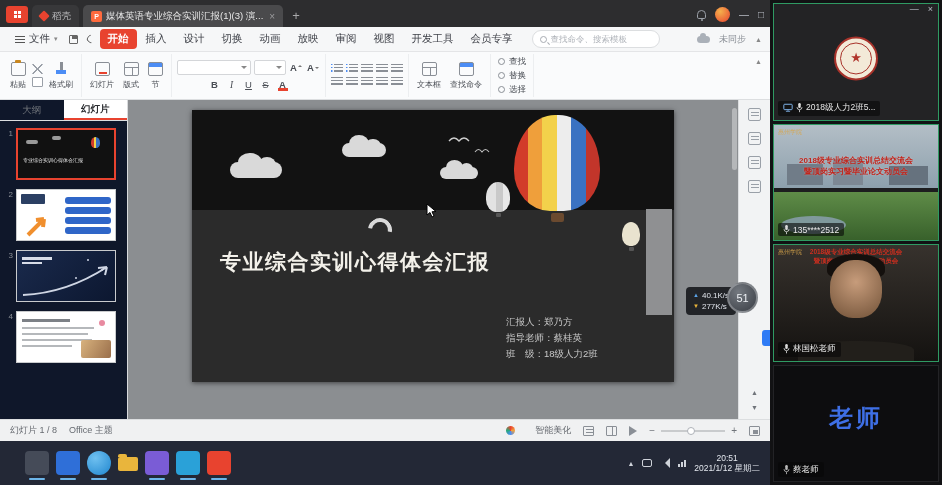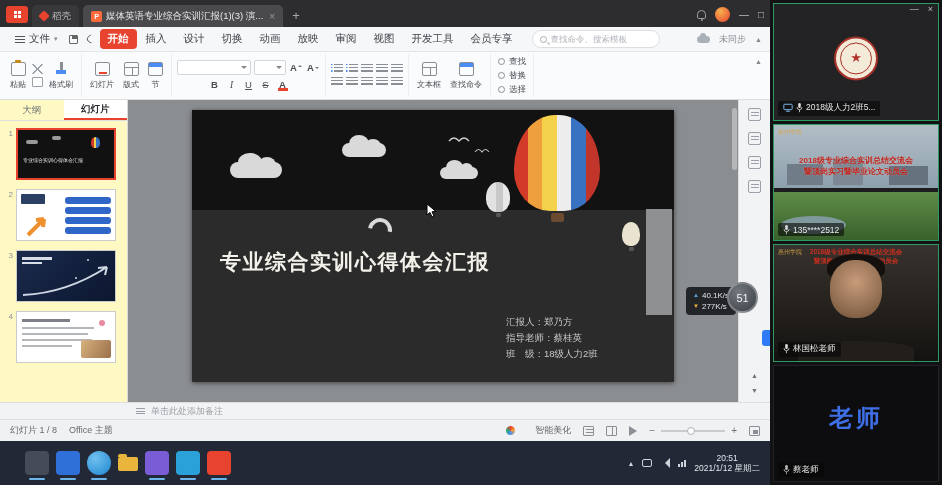--- a/index.html
+++ b/index.html
@@ -79,21 +79,21 @@
   .colorbar { position:absolute; left:2px; right:2px; bottom:1px; height:2.5px; background:#e8432f; }
   .lines-ic { width:12px; height:10px; background:repeating-linear-gradient(to bottom,#8a8f96 0 1.2px,transparent 1.2px 3.2px); cursor:pointer; }
   .lines-ic.bullets { background:repeating-linear-gradient(to bottom,#8a8f96 0 1.2px,transparent 1.2px 3.2px) 3px 0/9px 10px no-repeat, repeating-linear-gradient(to bottom,#4c8df5 0 1.2px,transparent 1.2px 3.2px) 0 0/1.5px 10px no-repeat; }
   .g-fr { display:flex; flex-direction:column; justify-content:center; gap:2px; }
   .srow { display:flex; align-items:center; gap:4px; font-size:8.5px; color:#4a4e55; cursor:pointer; padding:0 2px; }
   .dot-ic { width:7px; height:7px; border:1.2px solid #8a8f96; border-radius:50%; }
   .ribbon-collapse { margin-left:auto; align-self:flex-start; color:#888; font-size:7px; padding:4px 6px; cursor:pointer; }
 
   
   .wbody { flex:1; display:flex; min-height:0; }
-  .thumb-panel { width:128px; background:#fef9c3; border-right:1px solid #d8dadc; display:flex; flex-direction:column; }
+  .thumb-panel { width:128px; background:#0f172a; border-right:1px solid #d8dadc; display:flex; flex-direction:column; }
   .panel-tabs { height:21px; display:flex; font-size:9.5px; color:#70747a; border-bottom:1px solid #dcdee0; }
   .panel-tab { flex:1; display:flex; align-items:center; justify-content:center; cursor:pointer; }
   .panel-tab.active { background:#fff; color:#2b2d31; font-weight:bold; border-bottom:2px solid #e8432f; }
   .thumb-list { flex:1; padding:7px 5px 6px 2px; display:flex; flex-direction:column; gap:9px; overflow:hidden; }
   .thumb-row { display:flex; gap:3px; }
   .thumb-num { width:11px; font-size:8px; color:#8a8f96; text-align:right; padding-top:1px; }
   .thumb { width:100px; height:52px; background:#fff; border:1px solid #c9cbcd; position:relative; overflow:hidden; cursor:pointer; flex:none; }
   .thumb.selected { border:2px solid #e8432f; }
   
   .th1 { background:#111; }
@@ -489,24 +489,20 @@
         <span class="ss-ic"></span>
         <span class="ss-ic"></span>
         <span class="ss-ic"></span>
         <div class="ss-arrows">
           <span>▲</span>
           <span>▼</span>
         </div>
       </div>
     </div>
 
-    <div class="notesbar">
-      <span class="notes-ic"></span>
-      <span>单击此处添加备注</span>
-    </div>
 
     <div class="statusbar">
       <span>幻灯片 1 / 8</span>
       <span>Office 主题</span>
       <span class="spacer"></span>
       <span class="beautify">
         <i class="bdot"></i>
         <span>智能美化</span>
       </span>
       <span class="viewic v2"></span>

